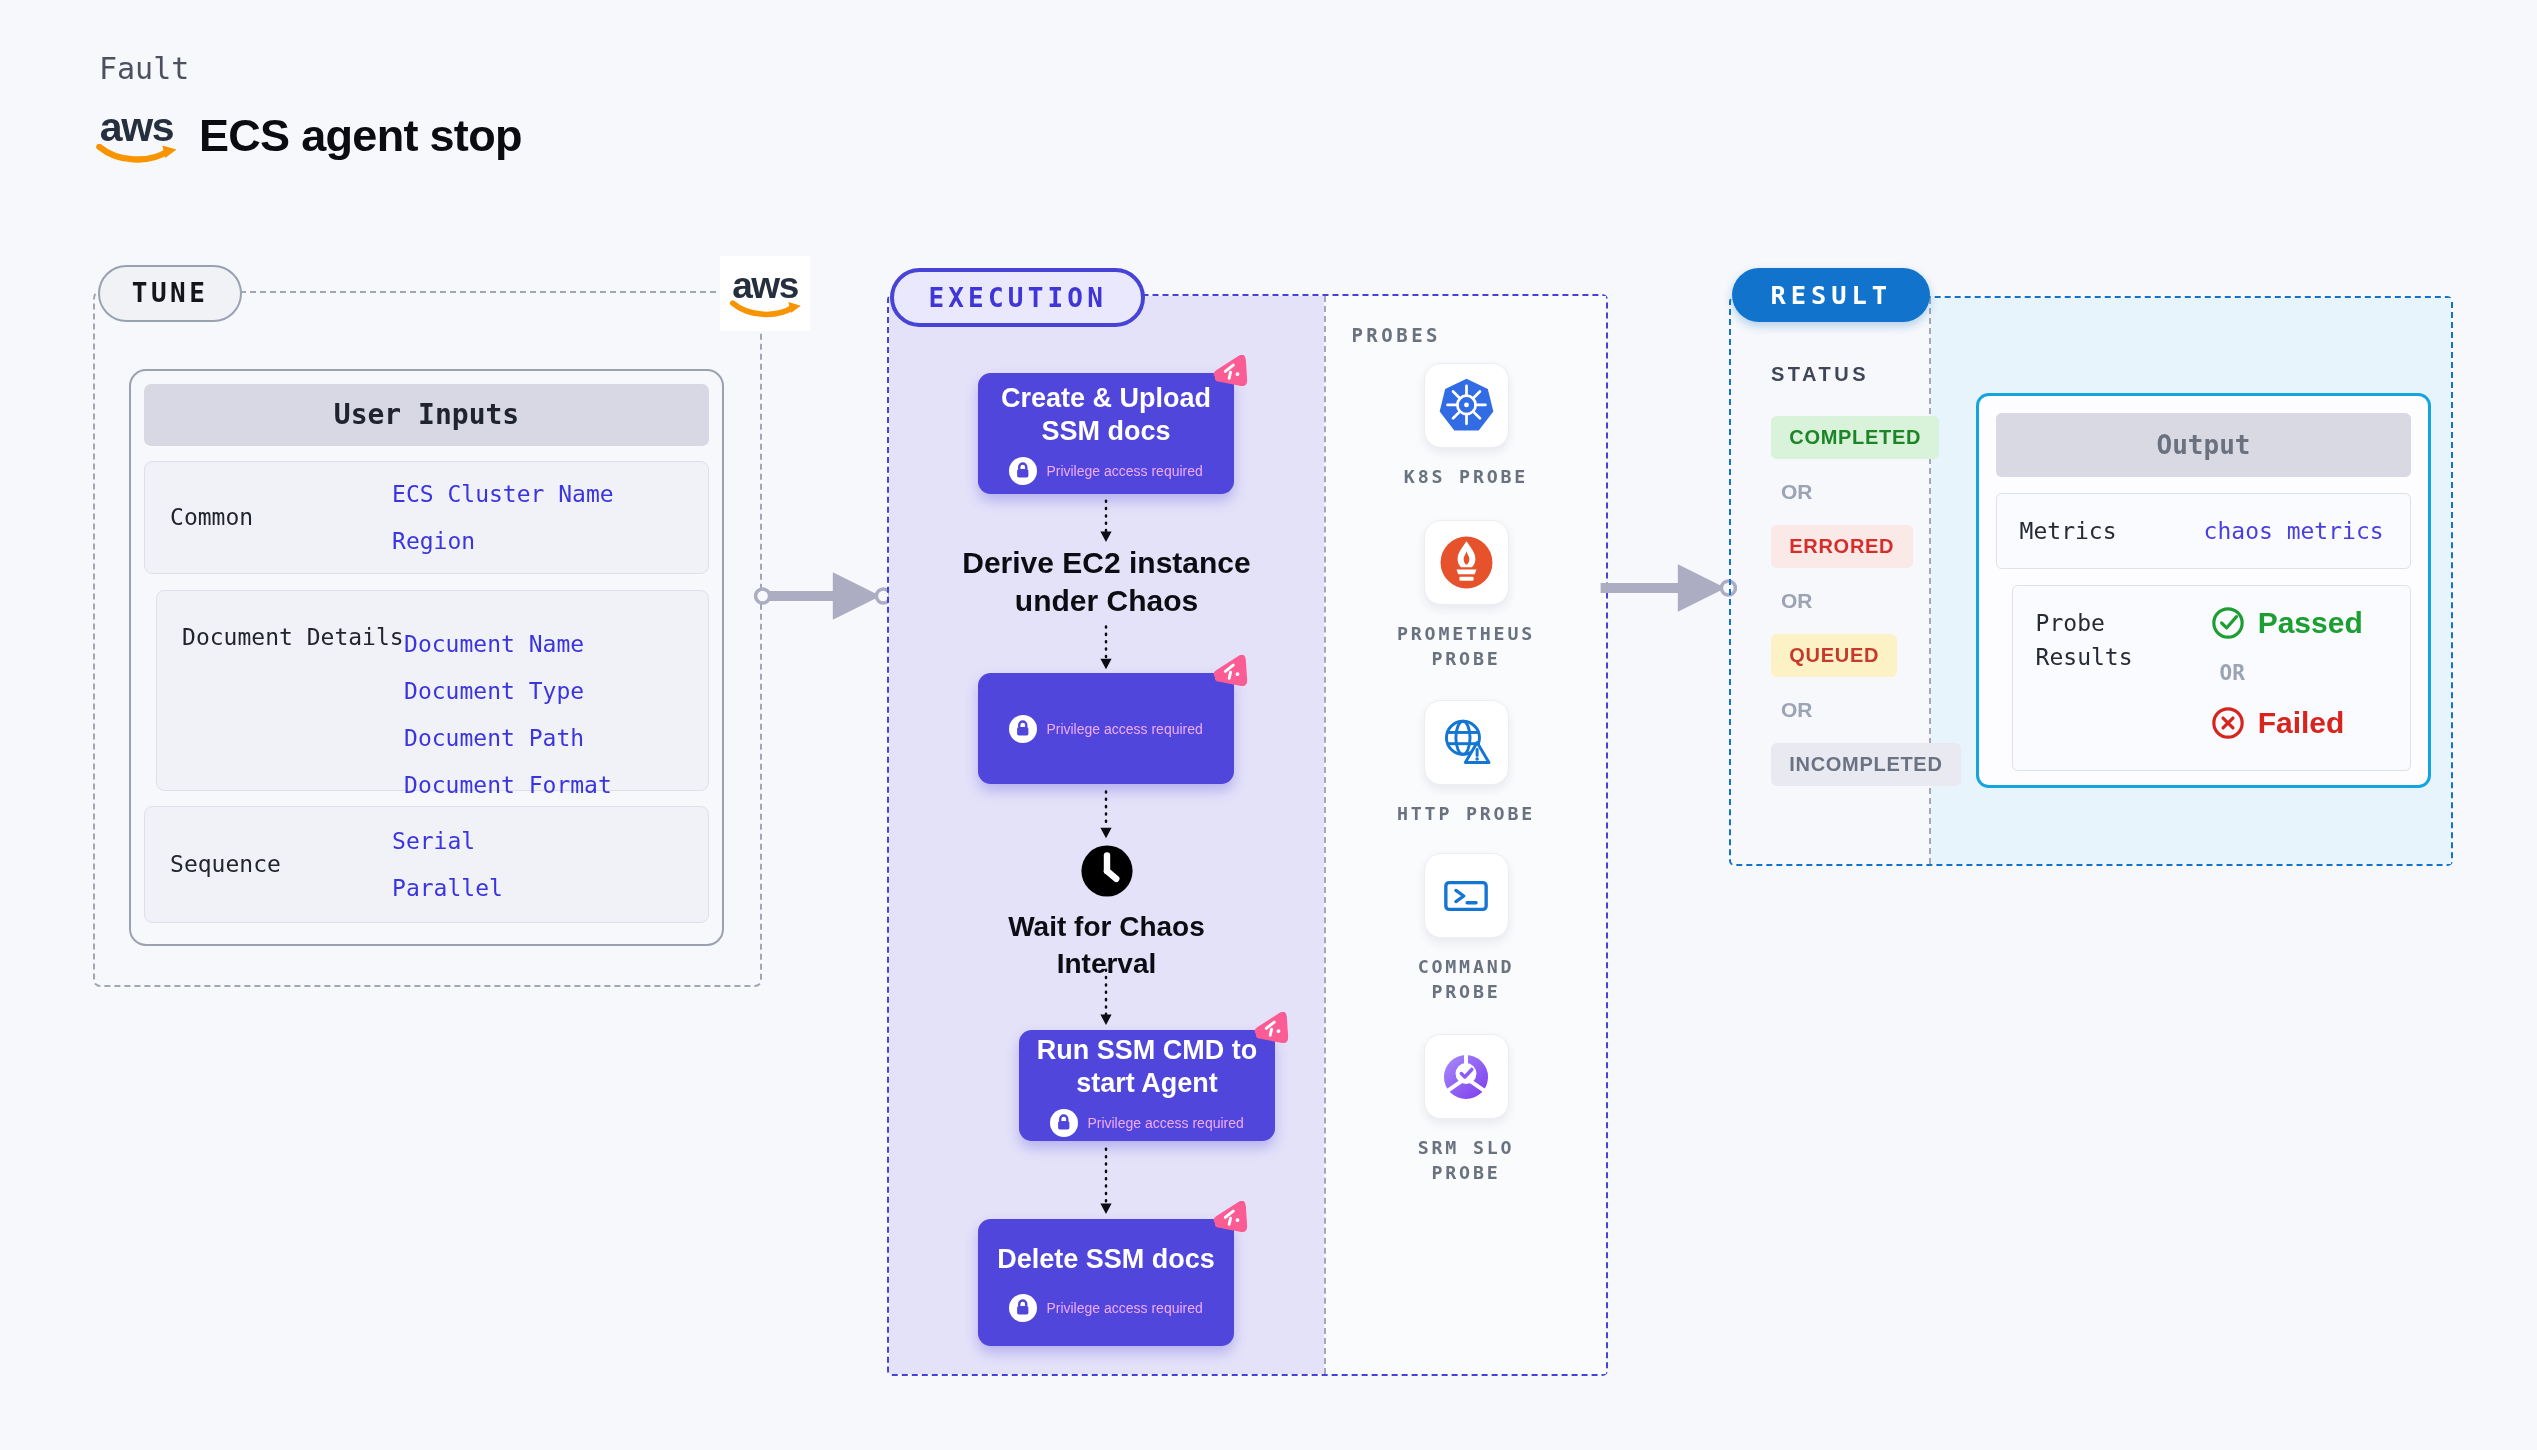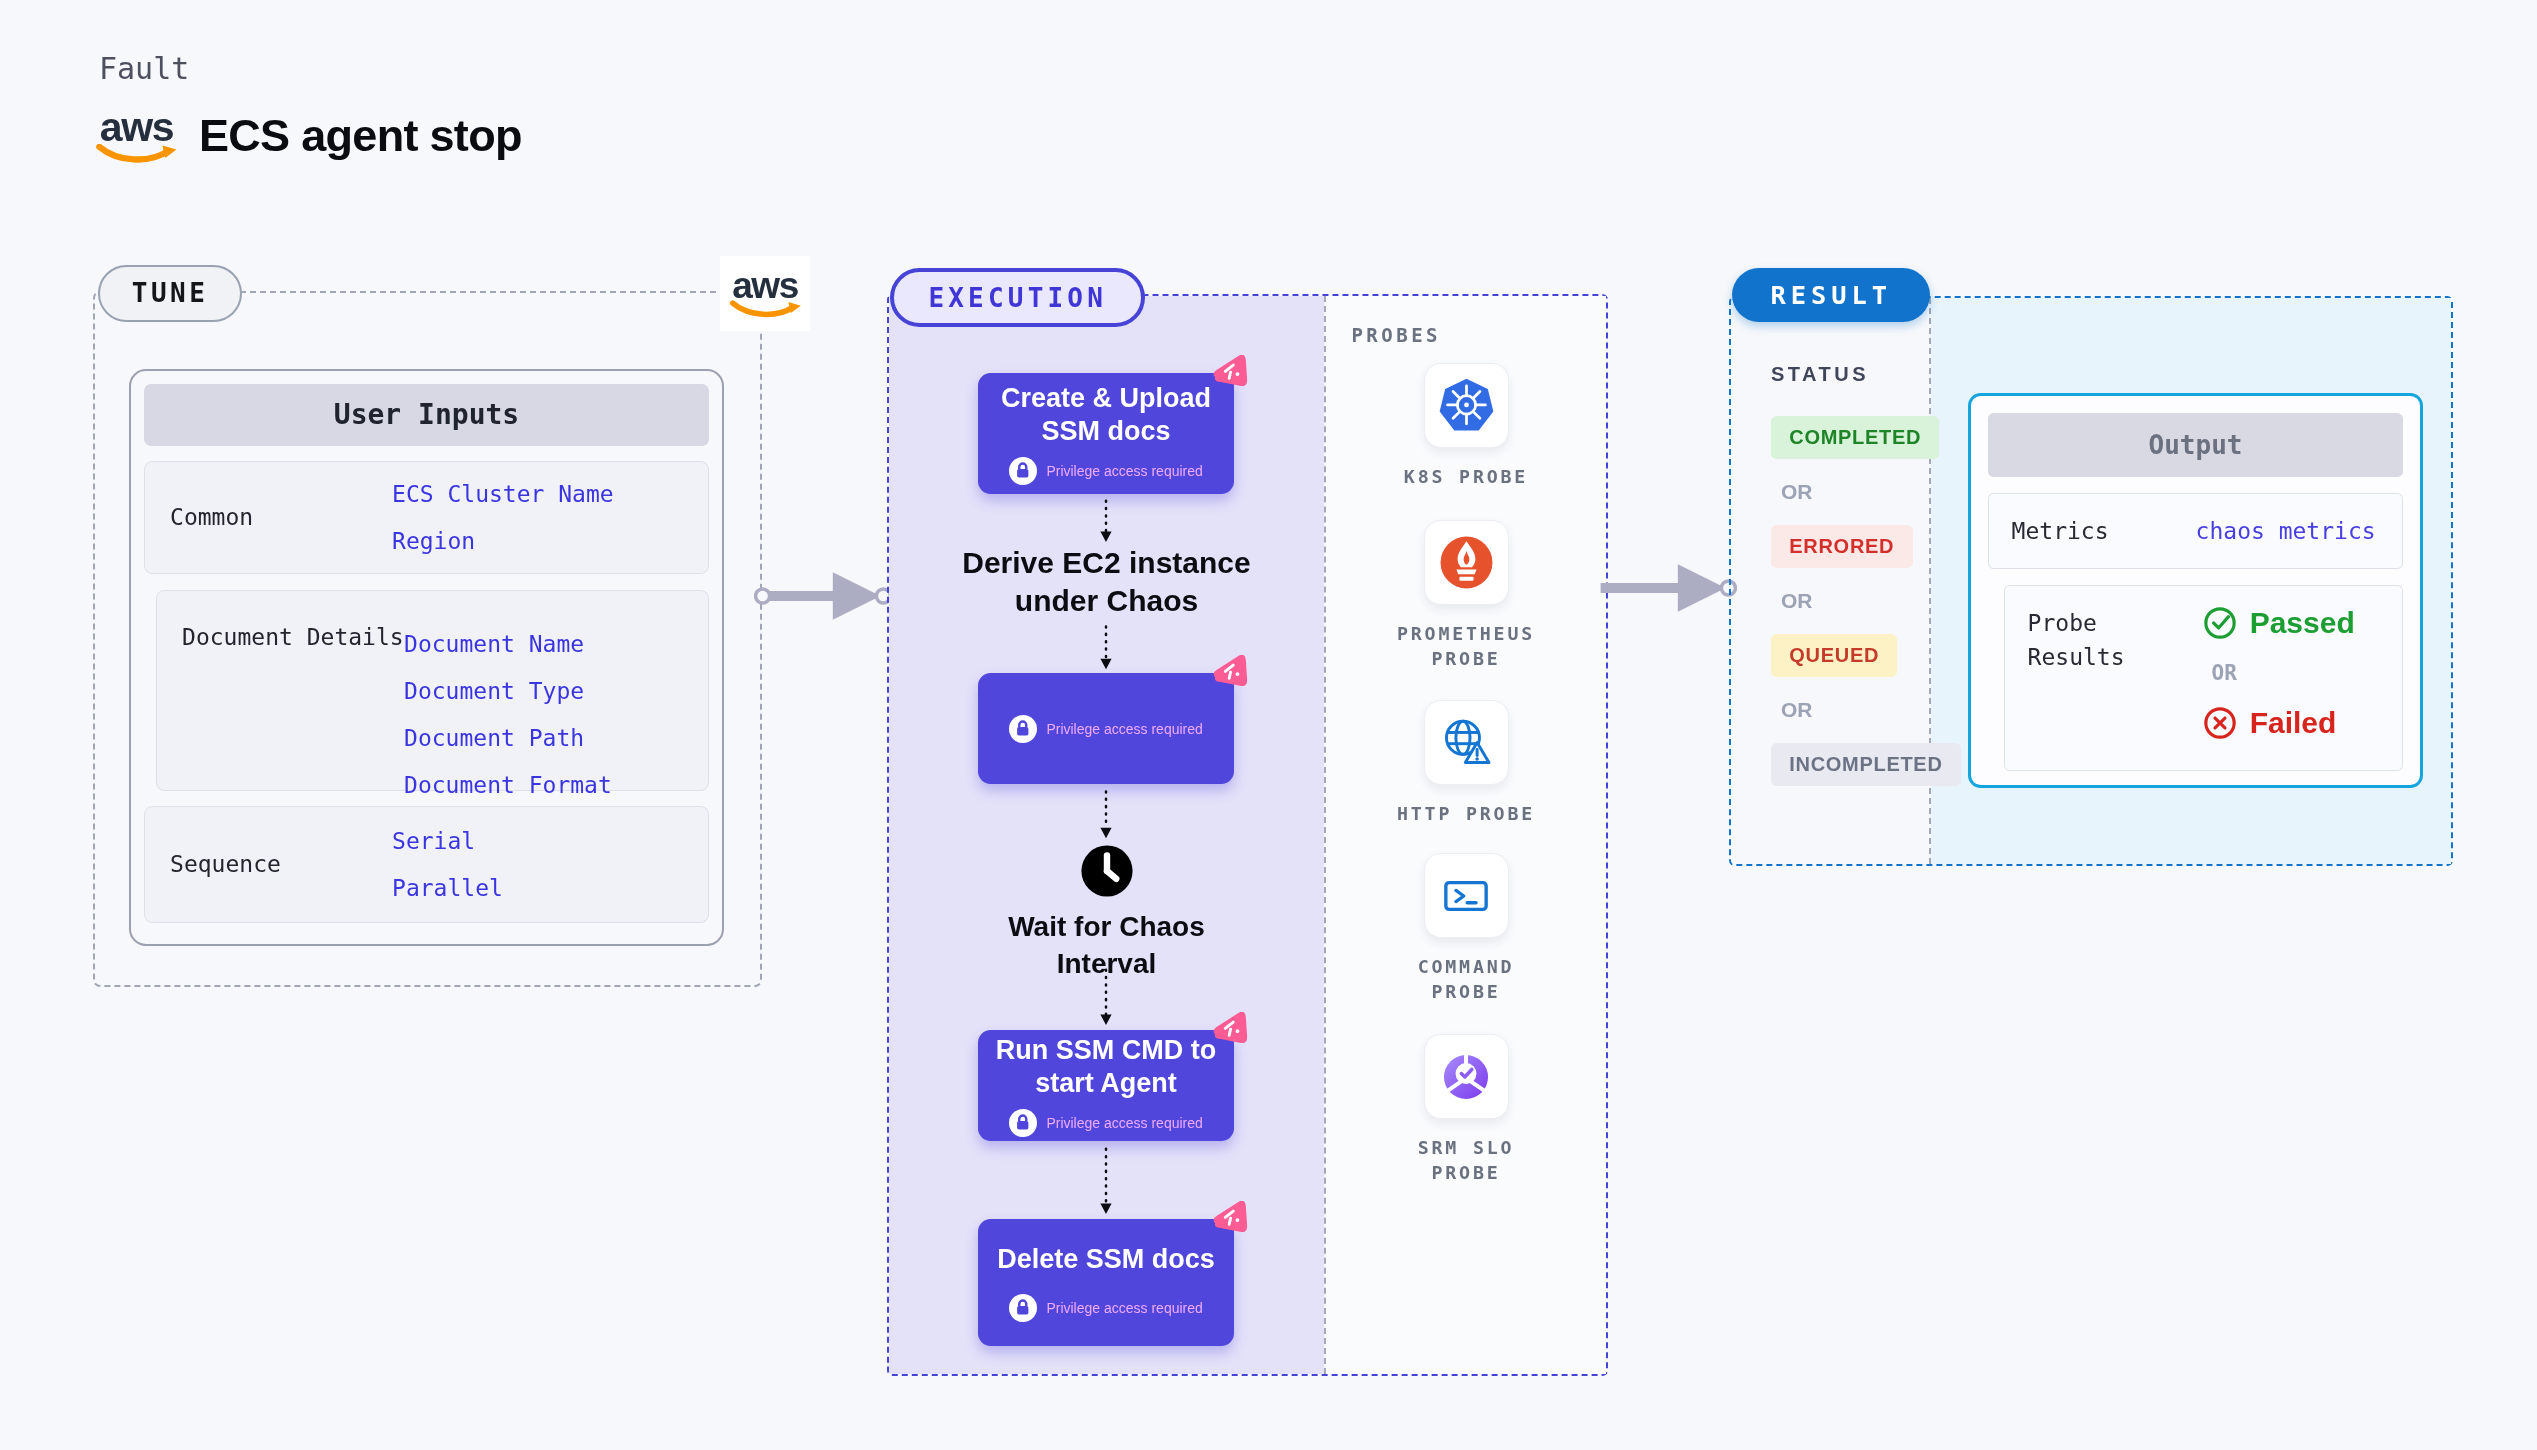--- a/index.html
+++ b/index.html
@@ -187,21 +187,21 @@
     padding: 10px 18.3px; border-radius: 5.6px;
     font-size: 20px; font-weight: 700; letter-spacing: 0.7px; white-space: nowrap;
   }
   .badge-completed  { background: #D9F2DA; color: #1D8527; }
   .badge-errored    { background: #FBE9E8; color: #D3302C; }
   .badge-queued     { background: #FDF1C6; color: #C53A2B; }
   .badge-incompleted{ background: #E9EAF1; color: #6B7283; }
   .or-label { font-size: 21px; font-weight: 700; color: #9BA3B4; padding-left: 10px; }
 
   .output-card {
-    position: absolute; left: 237px; top: 95px;
+    position: absolute; left: 245px; top: 95px;
     width: 455px; height: 395px; box-sizing: border-box;
     background: #FDFDFF; border: 3.5px solid #15A5DE; border-radius: 12.7px;
     padding: 17px; z-index: 2;
   }
   .output-header {
     height: 64px; background: #D9D9E4; border-radius: 5.6px;
     display: flex; align-items: center; justify-content: center;
     font-family: "DejaVu Sans Mono", "Liberation Mono", monospace;
     font-size: 26px; font-weight: 700; color: #6C7180;
   }
@@ -369,21 +369,21 @@
       <line x1="38" y1="38" x2="51" y2="49" stroke="#FFFFFF" stroke-width="9" stroke-linecap="round"></line>
     </svg>
     <div class="wait-title">Wait for Chaos Interval</div>
   </div>
 
   <svg class="v-arrow" style="top:672px;" width="14" height="58" viewBox="0 0 20 82">
     <line x1="10" y1="2" x2="10" y2="66" stroke="#0B0D13" stroke-width="3.6" stroke-dasharray="1.5 9" stroke-linecap="round"></line>
     <polygon points="2,66 18,66 10,81" fill="#0B0D13"></polygon>
   </svg>
 
-  <div class="step-box" style="top:734px; height:111px;">
+  <div class="step-box" style="top:734px; height:111px;margin-left:41px;">
     <svg class="fault-badge" viewBox="0 0 56 50">
       <g transform="rotate(-8 28 25)">
         <path d="M5 27 Q1 20 9 17 L40 3 Q50 -2 50 9 L48 36 Q47 47 37 43 L10 34 Q3 32 5 27 Z" fill="#FB5C93"></path>
         <path d="M20 21 L32 14" stroke="#FFFFFF" stroke-width="4" stroke-linecap="round"></path>
         <path d="M24 31 L27 23" stroke="#FFFFFF" stroke-width="4" stroke-linecap="round"></path>
         <circle cx="36" cy="27" r="2.6" fill="#FFFFFF"></circle>
       </g>
     </svg>
     <div class="box-title">Run SSM CMD to start Agent</div>
     <div class="privilege-badge">

